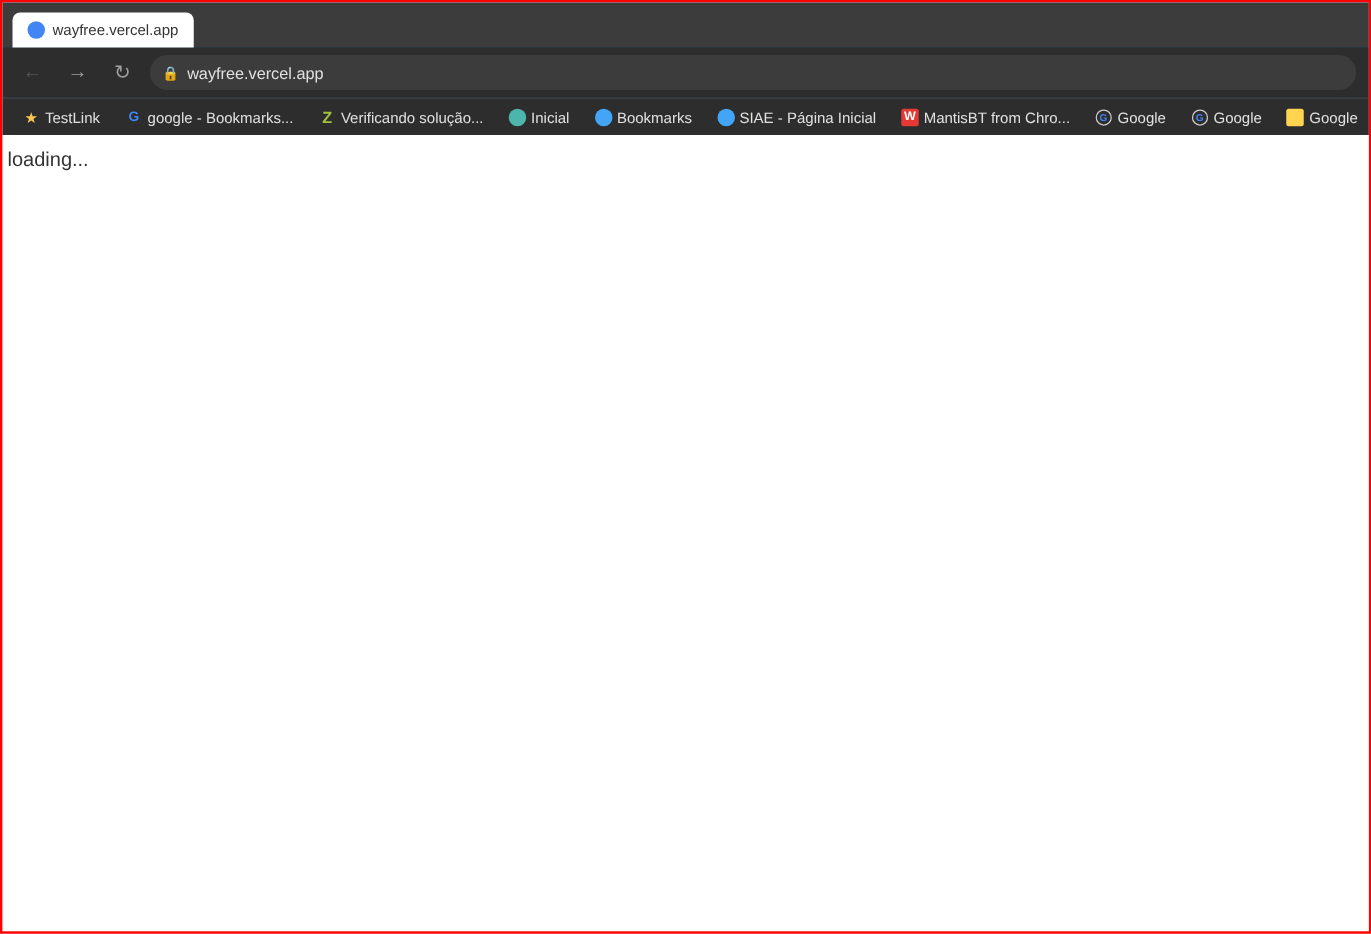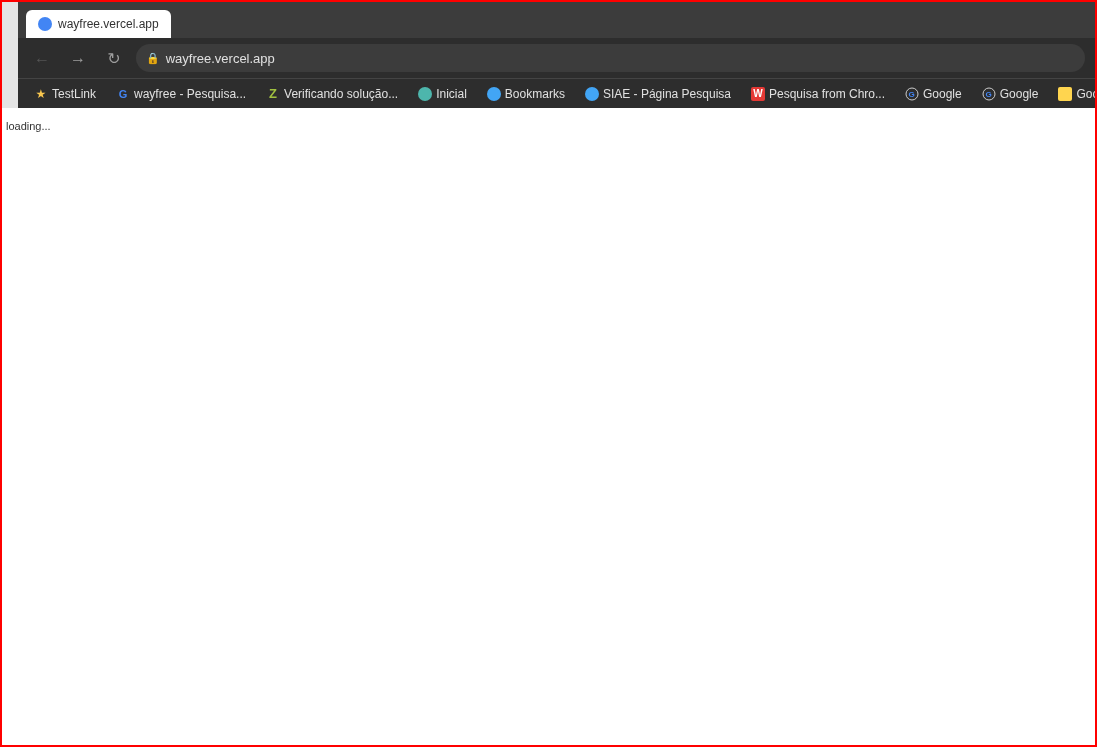--- a/index.html
+++ b/index.html
@@ -12,23 +12,22 @@
       font-family: Arial, sans-serif;
       background: #ffffff;
       width: 1097px;
       height: 747px;
       overflow: hidden;
       border: 2px solid red;
     }
 
     
     .browser-chrome {
-      background: #e5e5e5;
+      background: #0c4a6e;
       width: 100%;
-      padding-left: 16px;
     }
 
     
     .tab-bar {
       height: 36px;
       background: #3c3c3c;
       display: flex;
       align-items: flex-end;
       padding: 0 8px;
     }
@@ -153,21 +152,21 @@
       background: #ffffff;
       width: 100%;
       height: calc(747px - 36px - 40px - 30px - 4px);
       position: relative;
     }
 
     .loading-text {
       position: absolute;
       top: 12px;
       left: 4px;
-      font-size: 11px;
+      font-size: 16px;
       color: #333;
       text-align: right;
     }
 
     .favicon-w {
       background: #e53935;
       color: white;
       border-radius: 2px;
       font-size: 10px;
       font-weight: bold;
@@ -208,46 +207,46 @@
 
   <div class="bookmarks-bar">
 
     <div class="bookmark-item">
       <span class="bookmark-icon bm-star">★</span>
       <span>TestLink</span>
     </div>
 
     <div class="bookmark-item">
       <span class="bookmark-icon" style="font-weight:bold;color:#4285f4;font-size:11px;">G</span>
-      <span>wayfree - Pesquisa...</span>
+      <span>google - Bookmarks...</span>
     </div>
 
     <div class="bookmark-item">
       <span class="bookmark-icon" style="color:#a0c040;font-size:13px;font-weight:bold;">Z</span>
       <span>Verificando solução...</span>
     </div>
 
     <div class="bookmark-item">
       <span class="bookmark-icon" style="width:14px;height:14px;background:#4db6ac;border-radius:50%;display:inline-block;"></span>
       <span>Inicial</span>
     </div>
 
     <div class="bookmark-item">
       <span class="bookmark-icon" style="width:14px;height:14px;background:#42a5f5;border-radius:50%;display:inline-block;"></span>
       <span>Bookmarks</span>
     </div>
 
     <div class="bookmark-item">
       <span class="bookmark-icon" style="width:14px;height:14px;background:#42a5f5;border-radius:50%;display:inline-block;"></span>
-      <span>SIAE - Página Pesquisa</span>
+      <span>SIAE - Página Inicial</span>
     </div>
 
     <div class="bookmark-item">
       <span class="bookmark-icon favicon-w">W</span>
-      <span>Pesquisa from Chro...</span>
+      <span>MantisBT from Chro...</span>
     </div>
 
     <div class="bookmark-item">
       <span class="bookmark-icon" style="width:14px;height:14px;display:inline-flex;align-items:center;justify-content:center;">
         <svg width="14" height="14" viewBox="0 0 14 14">
           <circle cx="7" cy="7" r="6" fill="none" stroke="#ccc" stroke-width="1"></circle>
           <text x="3.5" y="10" font-size="8" font-weight="bold" fill="#4285f4">G</text>
         </svg>
       </span>
       <span>Google</span>

